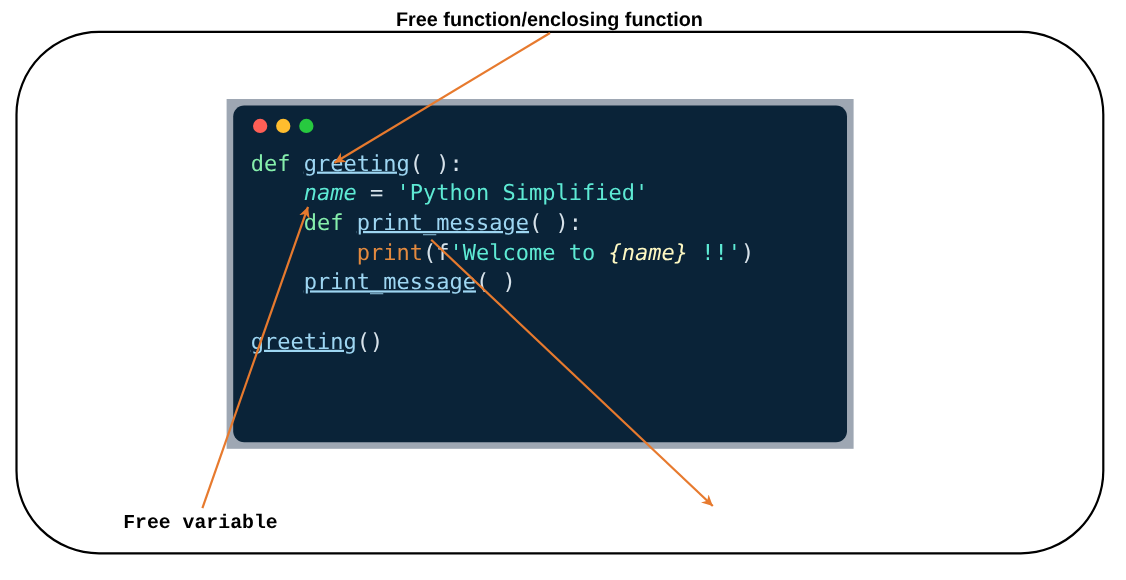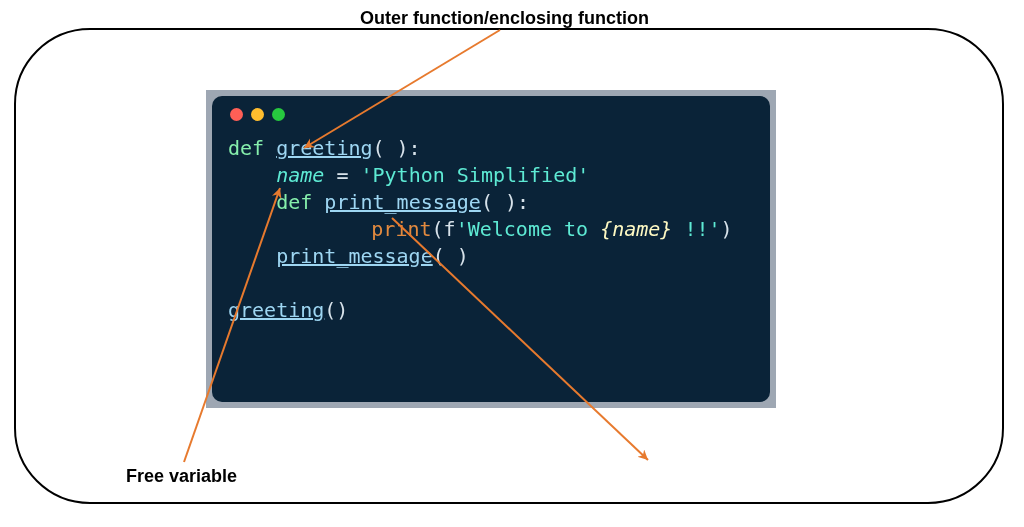--- a/index.html
+++ b/index.html
@@ -32,22 +32,23 @@
     font-weight: 700;
     color: #000;
     font-size: 18px;
     white-space: nowrap;
   }
   .annotation.top {
     left: 360px;
     top: 8px;
   }
   .annotation.free {
-    left: 126px;
+    left: 112px;
     top: 466px;
+    font-family: Liberation Mono, monospace;
   }
   .annotation.inner {
     left: 476px;
     top: 466px;
   }
 
   .code-window {
     position: absolute;
     left: 206px;
     top: 90px;
@@ -86,41 +87,41 @@
     font-family: "Menlo", "Consolas", "DejaVu Sans Mono", monospace;
     font-size: 20px;
     line-height: 1.35;
     color: #d7e2ea;
     white-space: pre;
   }
   .tok-kw       { color: #86efac; }   
   .tok-fn       { color: #9ed6f2; text-decoration: underline; }   
   .tok-var      { color: #5eead4; font-style: italic; }
   .tok-str      { color: #5eead4; }   
-  .tok-builtin  { color: #e38a3f; margin-left: 47px; }   
+  .tok-builtin  { color: #e38a3f; }   
   .tok-interp   { color: #fef9c3; font-style: italic; }   
   .tok-punct    { color: #d7e2ea; }
 
   svg.arrows {
     position: absolute;
     left: 0;
     top: 0;
     width: 1024px;
     height: 527px;
     pointer-events: none;
   }
 </style>
 </head>
 <body>
 
 <div class="stage">
 
   <div class="rounded-frame"></div>
 
-  <div class="annotation top">Outer function/enclosing function</div>
+  <div class="annotation top">Free function/enclosing function</div>
   <div class="annotation free">Free variable</div>
 
   <div class="code-window">
     <div class="window-chrome">
       <div class="traffic-lights">
         <span class="light-red"></span>
         <span class="light-yellow"></span>
         <span class="light-green"></span>
       </div>
 <pre class="code"><span class="tok-kw">def</span> <span class="tok-fn">greeting</span><span class="tok-punct">( ):</span>

